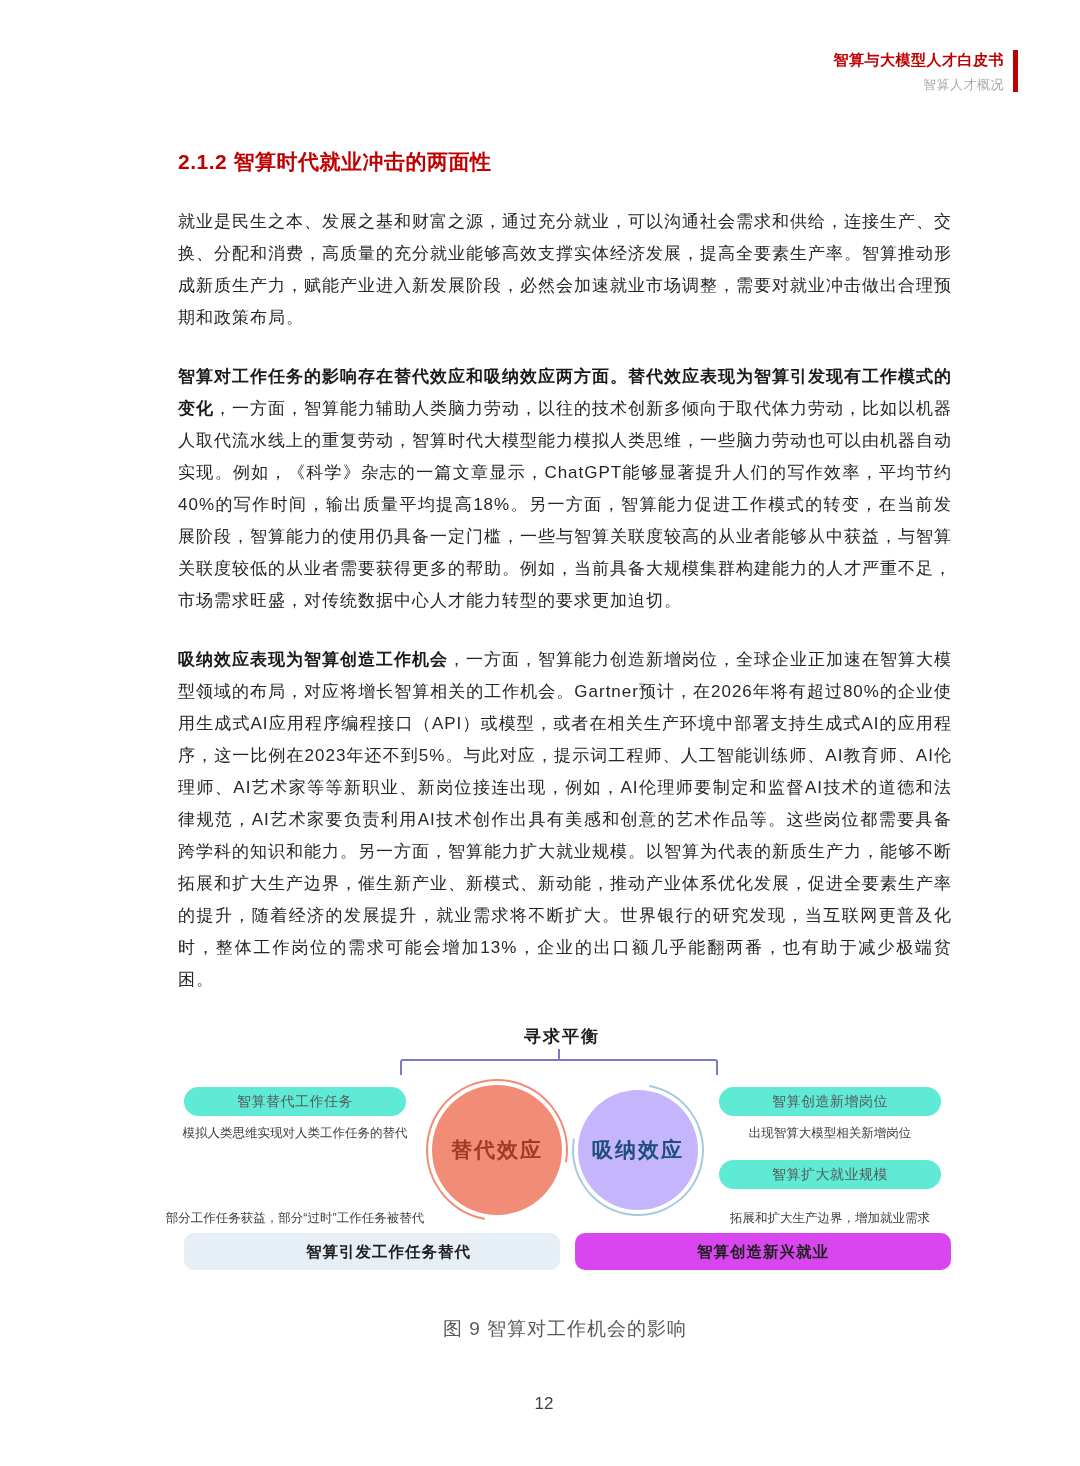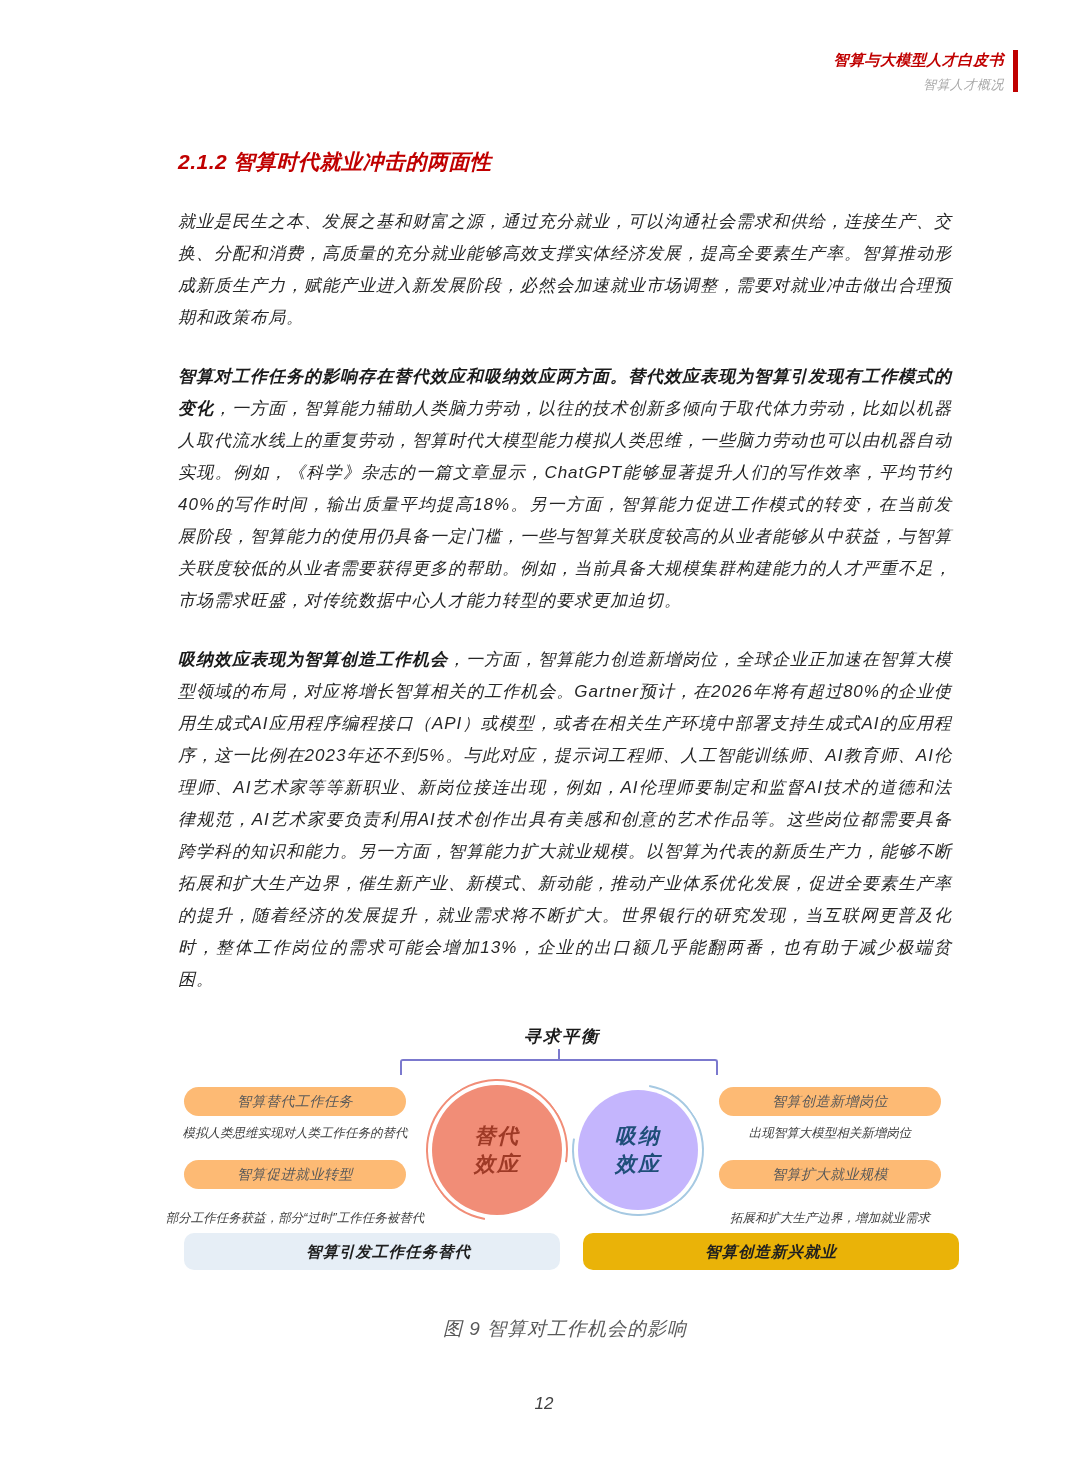--- a/index.html
+++ b/index.html
@@ -6,21 +6,20 @@
   html, body { background: #e8e8e8; }
   body { font-family: "Liberation Sans", "DejaVu Sans", sans-serif; }
 
   .page {
     position: relative;
     width: 1080px;
     height: 1466px;
     margin: 0 auto;
     background: #ffffff;
     overflow: hidden;
-    font-style: italic;
   }
 
   
   .header {
     position: absolute;
     top: 50px;
     right: 62px;
     display: flex;
     align-items: flex-start;
     gap: 9px;
@@ -101,38 +100,38 @@
   }
   .ring-right {
     left: 394px; top: 61px; width: 132px; height: 132px;
     border-color: #a6c9e2;
     border-top-color: transparent;
     transform: rotate(-35deg);
   }
   .circle {
     position: absolute;
     border-radius: 50%;
-    display: flex; flex-direction: column;
+    display: flex; flex-direction: row;
     align-items: center; justify-content: center;
     font-weight: 700;
     font-size: 21px;
     line-height: 28px;
     letter-spacing: 2px;
   }
   .circle-left { left: 254px; top: 62px; width: 130px; height: 130px; background: #f18d77; color: #9e3a26; }
   .circle-right { left: 400px; top: 67px; width: 120px; height: 120px; background: #c4b5fd; color: #1f4e79; }
 
   .side-col { position: absolute; top: 0; width: 222px; height: 247px; }
   .col-left { left: 6px; }
   .col-right { left: 541px; }
   .pill {
     position: absolute;
     left: 0; width: 222px; height: 29px;
     line-height: 29px;
-    background: #fdba74;
+    background: #5eead4;
     border-radius: 15px;
     text-align: center;
     font-size: 14px;
     color: #595959;
     letter-spacing: 0.5px;
   }
   .pill-1 { top: 64px; }
   .pill-2 { top: 137px; }
   .desc {
     position: absolute;
@@ -151,21 +150,21 @@
     top: 210px; width: 376px; height: 37px;
     line-height: 37px;
     text-align: center;
     font-weight: 700;
     font-size: 15.5px;
     letter-spacing: 1px;
     color: #1f1f1f;
     border-radius: 10px;
   }
   .bar-left { left: 6px; background: #e6eef6; padding-left: 33px; }
-  .bar-right { left: 397px; background: #eab308; margin-left: 8px; }
+  .bar-right { left: 397px; background: #d946ef; }
 
   .caption {
     margin-top: 46px;
     text-align: center;
     font-size: 19px;
     letter-spacing: 1px;
     color: #595959;
   }
 
   
@@ -214,21 +213,20 @@
 
         <div class="ring ring-right"></div>
         <div class="circle circle-right">
           <div>吸纳</div>
           <div>效应</div>
         </div>
 
         <div class="side-col col-left">
           <div class="pill pill-1">智算替代工作任务</div>
           <div class="desc desc-1">模拟人类思维实现对人类工作任务的替代</div>
-          <div class="pill pill-2">智算促进就业转型</div>
           <div class="desc desc-2">部分工作任务获益，部分“过时”工作任务被替代</div>
         </div>
 
         <div class="side-col col-right">
           <div class="pill pill-1">智算创造新增岗位</div>
           <div class="desc desc-1">出现智算大模型相关新增岗位</div>
           <div class="pill pill-2">智算扩大就业规模</div>
           <div class="desc desc-2">拓展和扩大生产边界，增加就业需求</div>
         </div>
 

